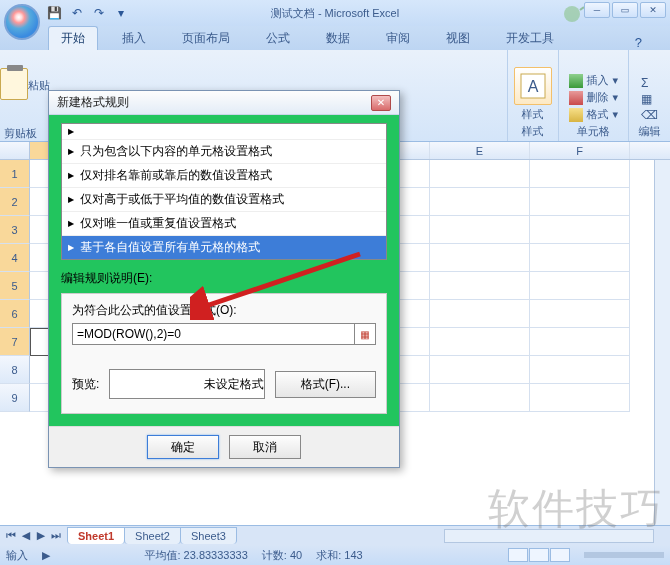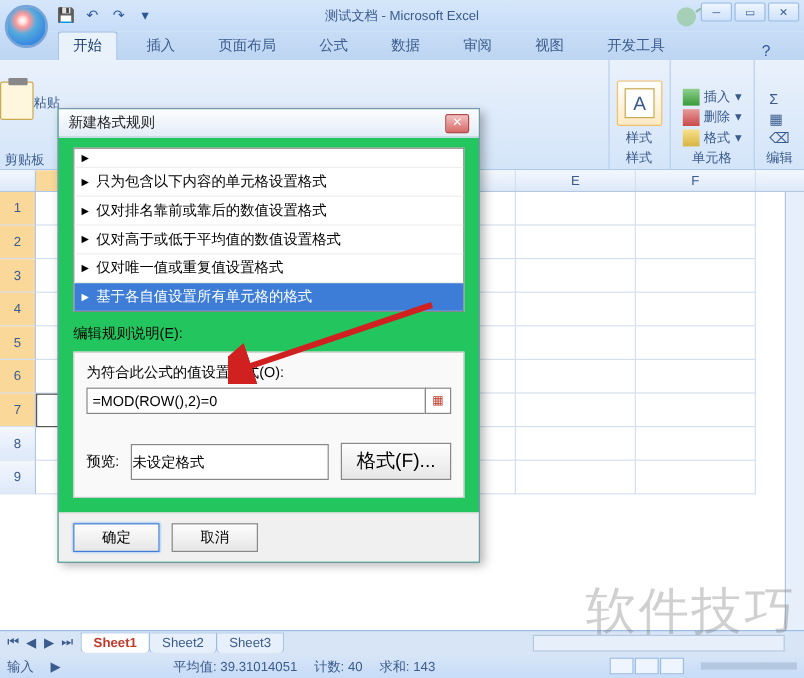--- a/index.html
+++ b/index.html
@@ -69,23 +69,23 @@
 .rule-list { border: 1px solid #888; background: #fff; margin-bottom: 10px; }
 .rule-item { padding: 3px 6px; display: flex; align-items: center; gap: 6px; border-bottom: 1px solid #eee; }
 .rule-item:last-child { border-bottom: none; }
 .rule-item.sel { background: #3d7dd8; color: #fff; }
 .tri { font-size: 8px; }
 .edit-sect { margin-top: 6px; }
 .formula-box { display: flex; margin-top: 4px; }
 .formula-input { flex: 1; height: 22px; border: 1px solid #888; padding: 2px 4px; font-size: 12px; background: #fff; }
 .ref-btn { width: 22px; height: 22px; border: 1px solid #888; background: #fff; display: flex; align-items: center; justify-content: center; font-size: 10px; color: #c0392b; margin-left: -1px; }
 .preview-row { display: flex; align-items: center; gap: 10px; margin-top: 24px; }
-.preview-box { flex: 1; height: 30px; border: 1px solid #888; background: #fff; text-align: left; line-height: 28px; }
-.fmt-btn { padding: 4px 12px; border: 1px solid #888; background: linear-gradient(#fdfdfd,#e6e6e6); font-size: 16px; }
-.dlg-buttons { display: flex; justify-content: flex-start; gap: 10px; padding: 8px 12px; background: #f0f0f0; border-top: 1px solid #ddd; }
+.preview-box { flex: 1; height: 30px; border: 1px solid #888; background: #fff; text-align: right; line-height: 28px; }
+.fmt-btn { padding: 4px 25px; border: 1px solid #888; background: linear-gradient(#fdfdfd,#e6e6e6); font-size: 12px; }
+.dlg-buttons { display: flex; justify-content: center; gap: 10px; padding: 8px 12px; background: #f0f0f0; border-top: 1px solid #ddd; }
 .dlg-btn { width: 72px; height: 24px; border: 1px solid #888; background: linear-gradient(#fdfdfd,#e6e6e6); font-size: 12px; }
 .dlg-btn.primary { border: 1px solid #3d7dd8; box-shadow: 0 0 2px #7ab0f0; }
 
 .arrow { position: absolute; left: 190px; top: 250px; z-index: 25; pointer-events: none; }
 
 .watermark { position: absolute; right: 6px; bottom: 28px; font-size: 42px; color: rgba(120,120,120,0.35); font-family: "SimHei"; letter-spacing: 2px; z-index: 2; }
 .scroll-v { position: absolute; right: 0; top: 160px; width: 16px; bottom: 40px; background: #e6effa; border-left: 1px solid #b3c7e1; }
 .deco { position: absolute; right: 70px; top: 0px; width: 40px; height: 24px; opacity: 0.6; }
 </style>
 </head>
@@ -265,21 +265,21 @@
     </div>
   <div class="sheet-tab active">Sheet1</div>
   <div class="sheet-tab">Sheet2</div>
   <div class="sheet-tab">Sheet3</div>
   <div class="scroll-h"></div>
 </div>
 
 <div class="status-bar">
   <span>输入</span>
   <span>▶</span>
-  <span style="margin-left:80px"><span>平均值:</span> <span>39.31014051</span></span>
+  <span style="margin-left:80px"><span>平均值:</span> <span>23.83333333</span></span>
   <span><span>计数:</span> <span>40</span></span>
   <span><span>求和:</span> <span>143</span></span>
   <div class="view-btns">
     <div class="vbtn"></div>
     <div class="vbtn"></div>
     <div class="vbtn"></div>
   </div>
   <div class="zoom"></div>
 </div>
 

